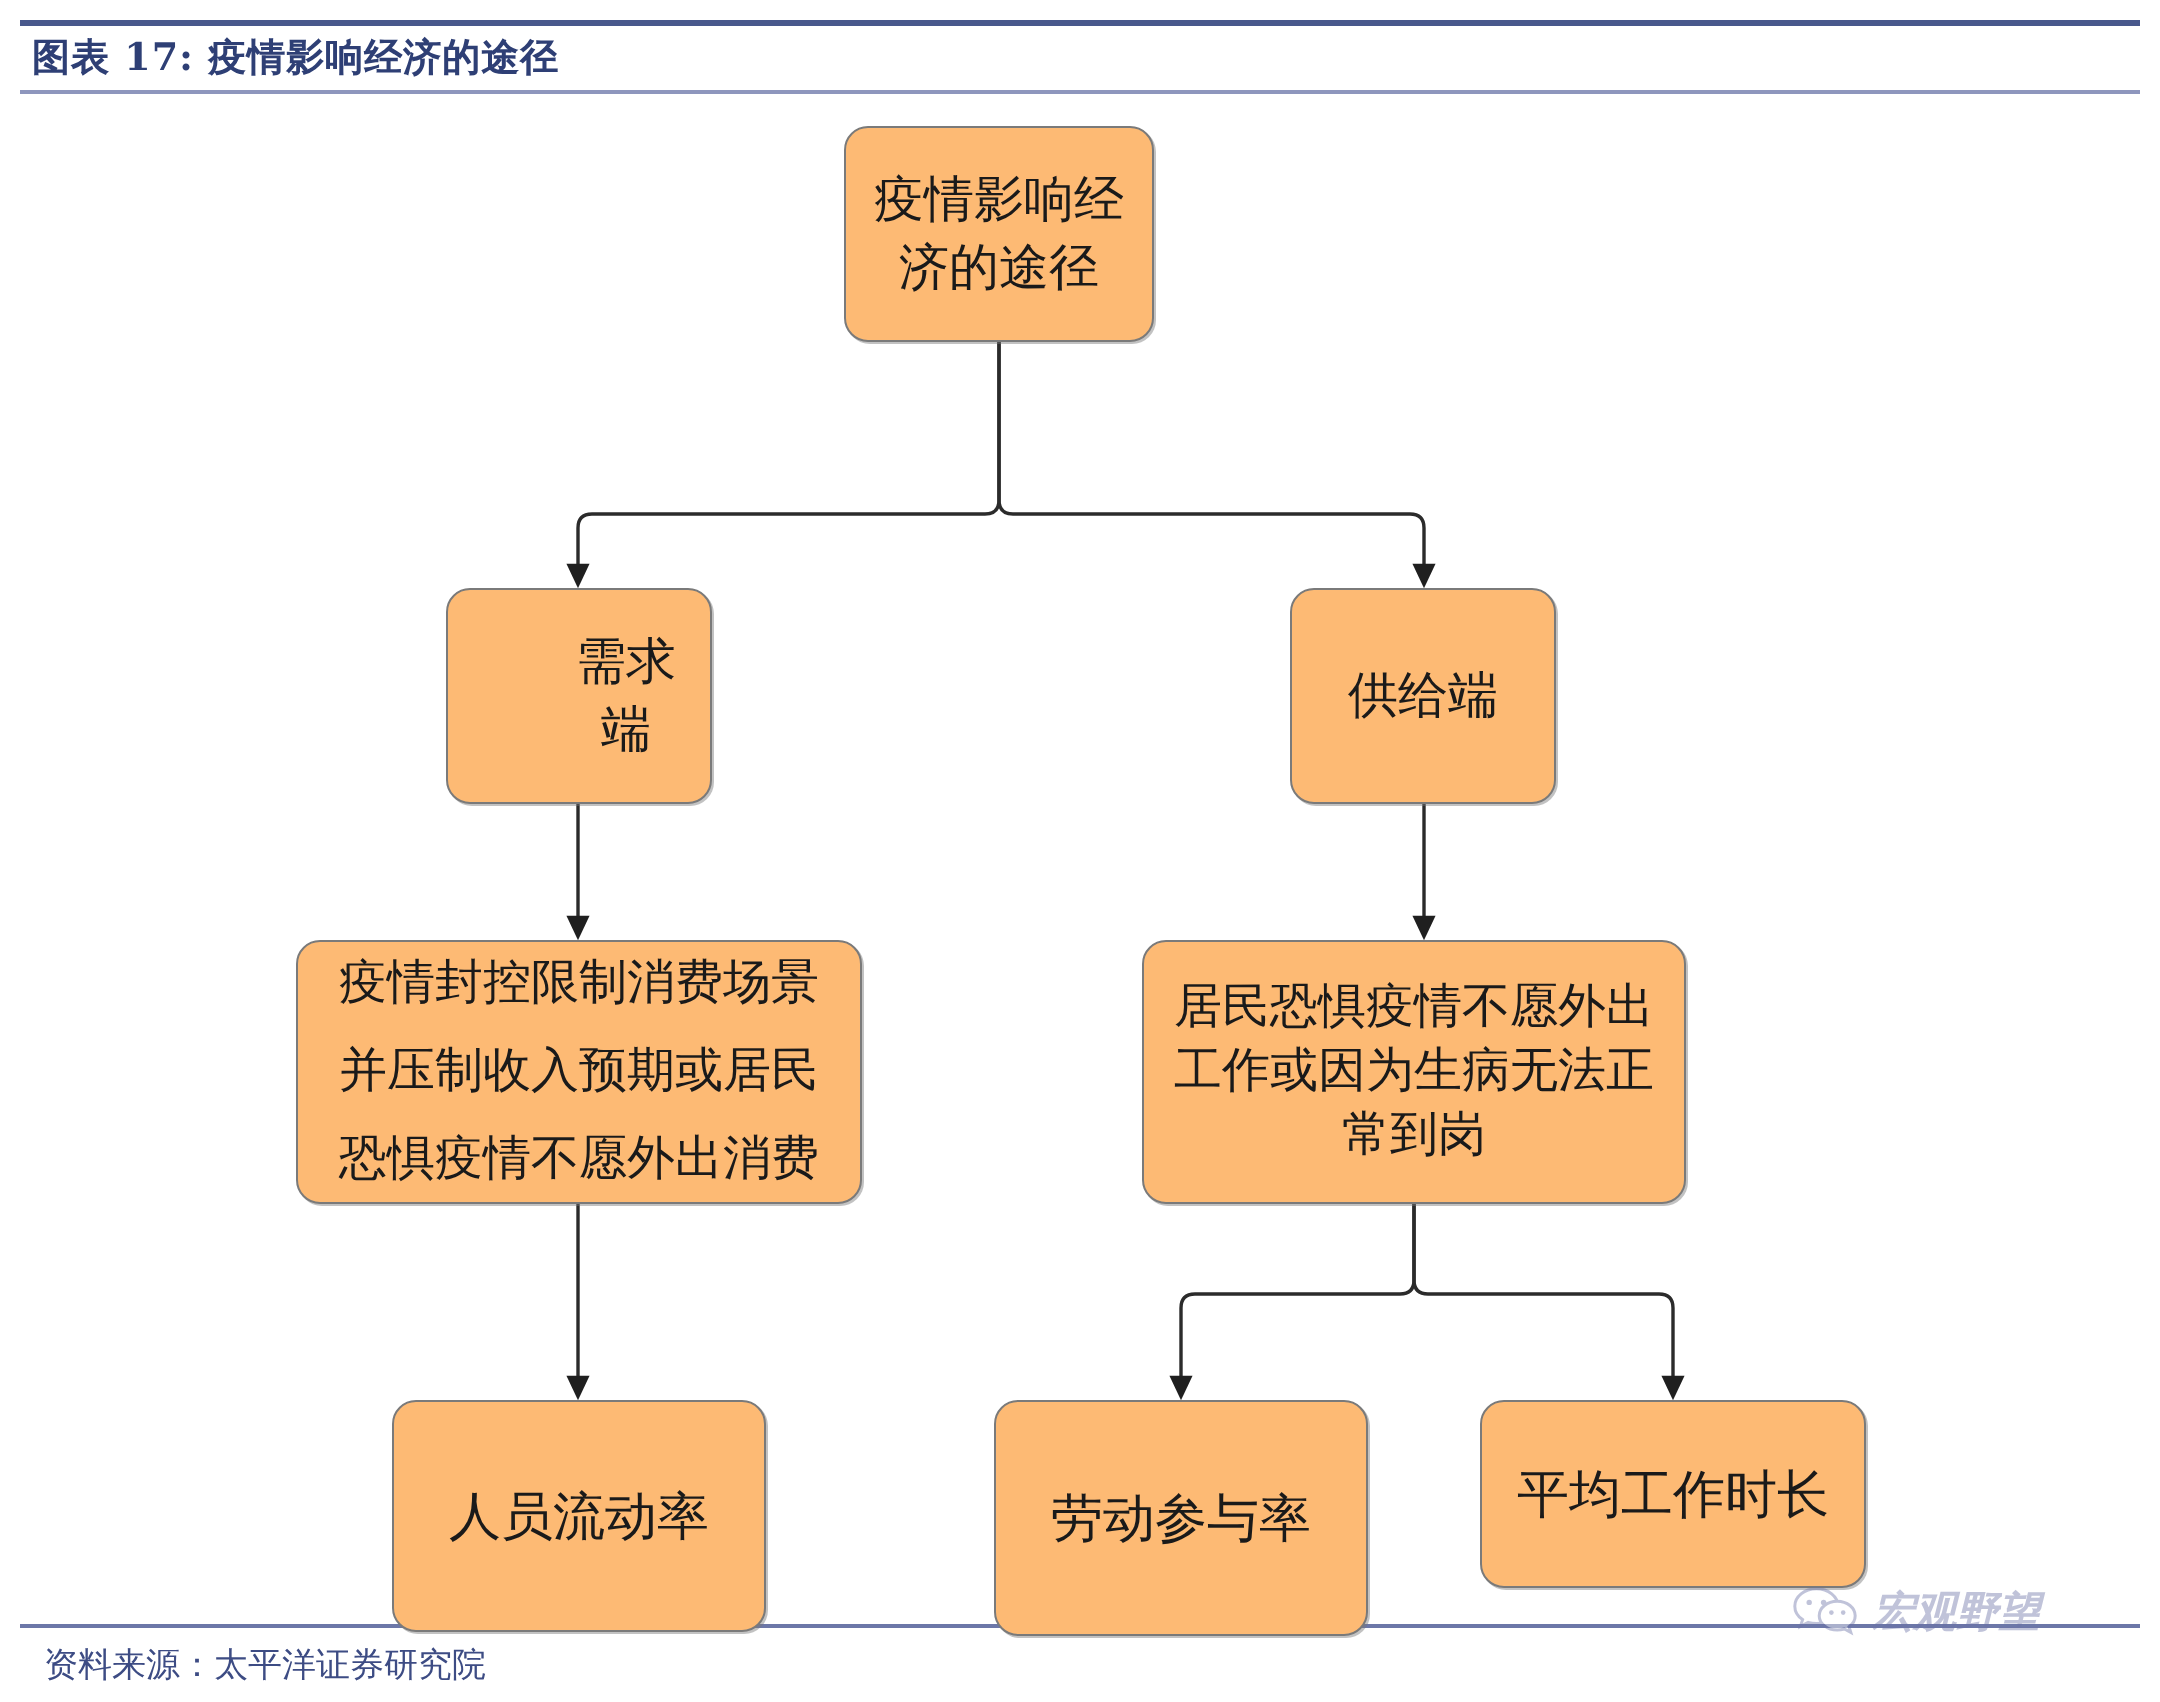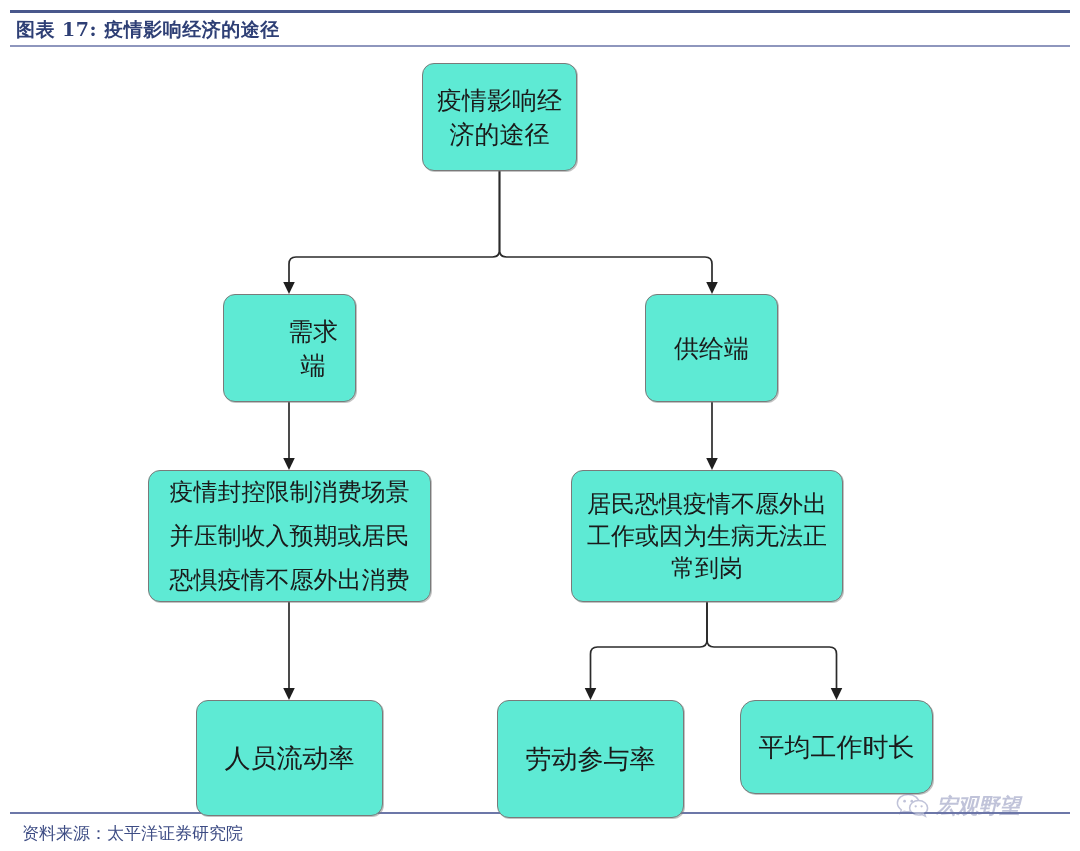--- a/index.html
+++ b/index.html
@@ -77,21 +77,21 @@
     left: 0;
     top: 0;
     width: 1080px;
     height: 851px;
   }
 
   
   .node {
     position: absolute;
     box-sizing: border-box;
-    background: #5eead4;
+    background: #fdba74;
     border: 1.4px solid #7a7a7a;
     border-radius: 12px;
     display: flex;
     align-items: center;
     justify-content: center;
     text-align: center;
     color: #1a1a1a;
     z-index: 3;
     box-shadow: 1px 1px 0 rgba(120,120,120,0.45);
   }
@@ -124,21 +124,21 @@
   .node-mobility {
     left: 196px;  top: 700px; width: 187px; height: 116px;
     font-size: 26px; line-height: 34px;
   }
   .node-lfpr {
     left: 497px;  top: 700px; width: 187px; height: 118px;
     font-size: 26px; line-height: 34px;
   }
   .node-hours {
     left: 740px;  top: 700px; width: 193px; height: 94px;
-    font-size: 26px; line-height: 34px; border-radius: 15px;
+    font-size: 26px; line-height: 34px;
   }
 
   
   .watermark {
     position: absolute;
     left: 896px;
     top: 792px;
     display: flex;
     align-items: center;
     gap: 6px;

